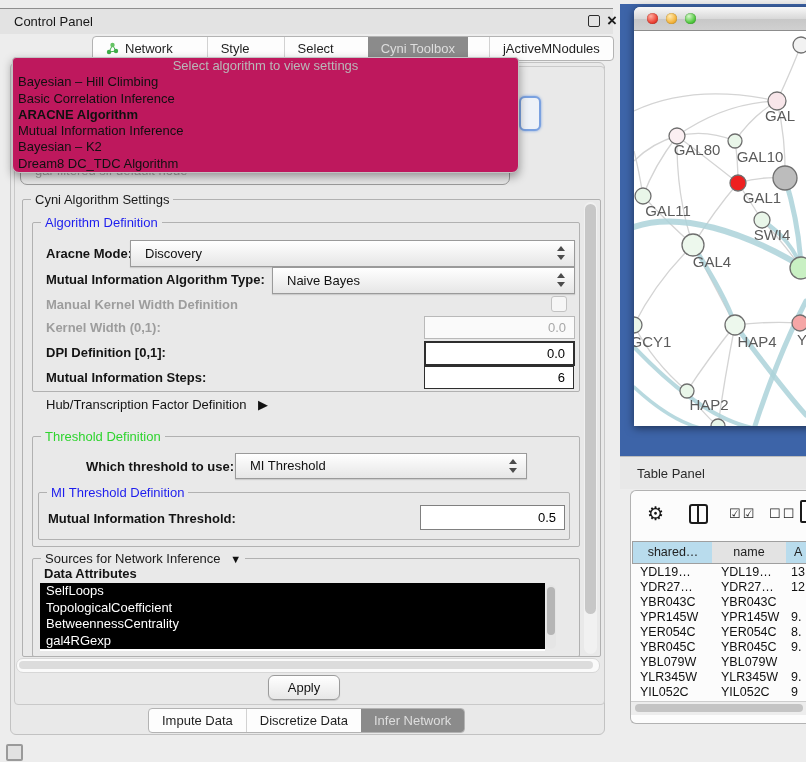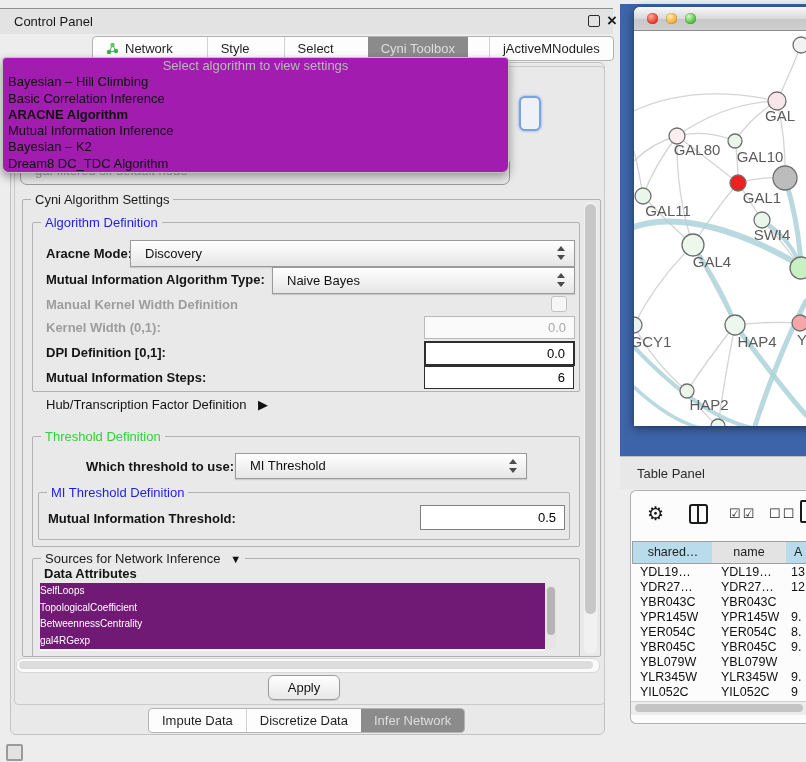--- a/index.html
+++ b/index.html
@@ -71,21 +71,21 @@
                border:1px solid #c9c9c9;border-radius:4px;}
 
   
   .frag-combo{position:absolute;left:20px;top:157px;width:474px;height:26px;z-index:4;
     border:1px solid #9a9a9a;border-radius:7px;background:linear-gradient(#fdfdfd,#e7e7e7);
     line-height:26px;padding-left:14px;color:#a9a9a9;overflow:hidden;}
   .frag-focus{position:absolute;left:519px;top:96px;width:18px;height:31px;z-index:4;
     border:2px solid #7aa1e0;border-radius:6px;background:#eef2f8;box-shadow:0 0 3px #7aa1e0;}
 
   
-  .popup{position:absolute;left:2px;top:57px;width:505px;height:114px;z-index:30;background:#a21caf;
+  .popup{position:absolute;left:12px;top:57px;width:505px;height:114px;z-index:30;background:#be185d;
          border:1px solid #c2c2c2;border-radius:4px 4px 7px 7px;box-shadow:0 4px 10px rgba(0,0,0,.38);overflow:hidden;}
   .pp-item{height:16.3px;line-height:16.3px;padding-left:5px;font-size:13px;color:#101010;}
   .pp-item.hdr{color:#b9b9b9;text-align:center;padding-left:0;}
   .pp-item.b{font-weight:bold;}
 
   
   .group{position:absolute;border:1px solid #b1b1b1;border-radius:2px;}
   .group-label{position:absolute;top:-8px;left:8px;background:#e9e9e9;padding:0 4px;font-size:13px;color:#1a1a1a;white-space:nowrap;}
   .group-label.blue{color:#1d1dee;}
   .group-label.green{color:#2fd42f;}
@@ -106,21 +106,21 @@
   .field.strong{border:2px solid #2e2e2e;color:#000;}
   .field.med{border:1.5px solid #2e2e2e;color:#000;}
   .field.thin{border:1px solid #808080;color:#000;}
 
   .checkbox{position:absolute;width:14px;height:14px;border:1.5px solid #c2c2c2;border-radius:3px;background:#f6f6f6;}
 
   .arrow-right{display:inline-block;margin-left:8px;color:#111;font-size:13px;}
   .arrow-down{display:inline-block;margin-left:6px;color:#111;font-size:11px;}
 
   .attr-list{position:absolute;left:40px;top:583px;width:505px;height:68px;overflow:hidden;background:#fff;}
-  .attr-item{height:16.5px;line-height:16.5px;font-size:10px;background:#701a75;color:#fff;}
+  .attr-item{height:16.5px;line-height:16.5px;padding-left:6px;font-size:13px;background:#000000;color:#fff;}
   .list-vscroll{position:absolute;left:546px;top:585px;width:10px;height:64px;background:#e5e5e5;border-radius:5px;}
   .list-vthumb{position:absolute;left:1px;top:2px;width:8px;height:48px;background:#b5b5b5;border-radius:4px;}
 
   .settings-vscroll{position:absolute;left:584px;top:202px;width:13px;height:452px;background:#f1f1f1;border-radius:7px;}
   .settings-vthumb{position:absolute;left:1px;top:2px;width:11px;height:410px;background:#c7c7c7;border-radius:6px;}
   .settings-hscroll{position:absolute;left:16px;top:658px;width:582px;height:13px;background:#fafafa;border:1px solid #d7d7d7;border-radius:7px;}
   .settings-hthumb{position:absolute;left:2px;top:2px;width:574px;height:8px;background:#dcdcdc;border-radius:4px;}
 
   .apply-btn{position:absolute;left:268px;top:675px;width:70px;height:23px;border:1px solid #9b9b9b;border-radius:6px;
              background:linear-gradient(#ffffff,#e7e7e7);text-align:center;line-height:23px;font-size:13px;color:#141414;

